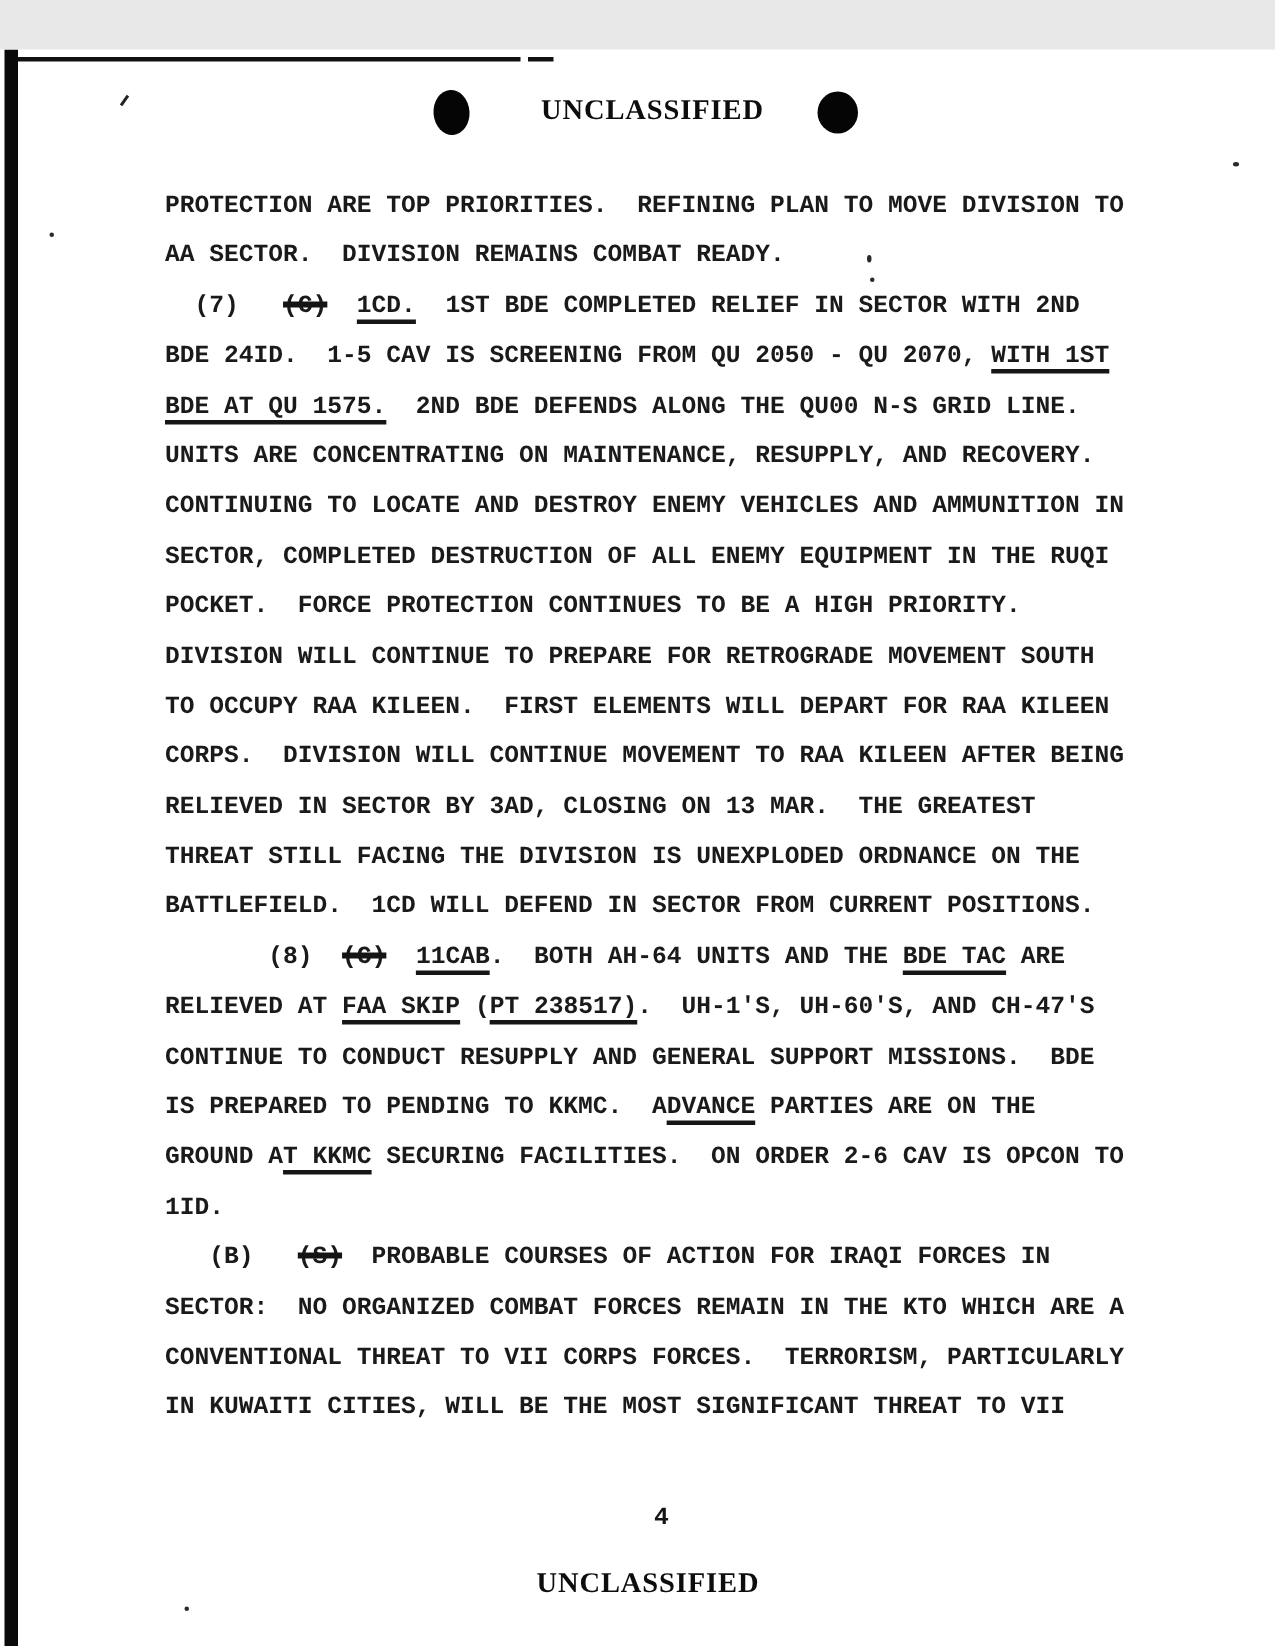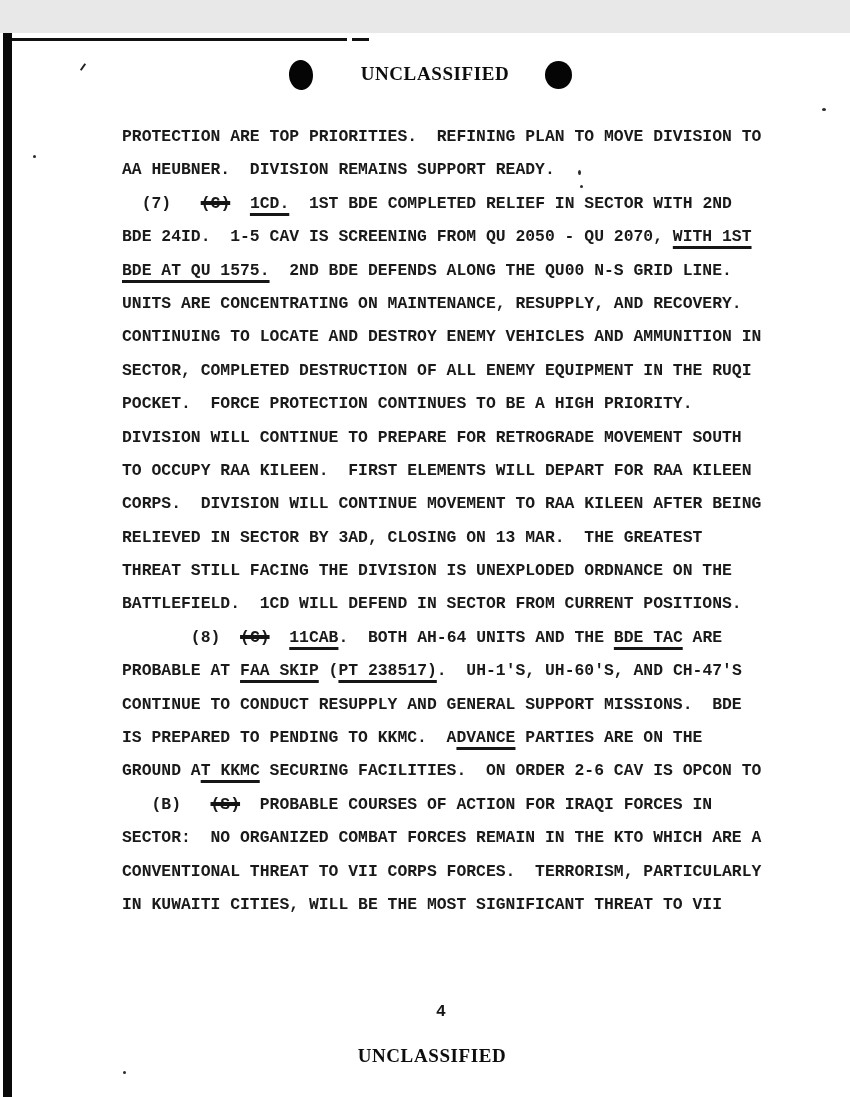--- a/index.html
+++ b/index.html
@@ -24,21 +24,21 @@
   .dot2 { left:545px; top:28px; width:27px; height:28px; }
   .classification {
     position:absolute; transform:translateX(-50%);
     font-family:"Liberation Serif", serif; font-weight:700;
     font-size:19px; color:#0d0d0d; letter-spacing:0.6px; white-space:nowrap;
   }
   .classification.top { left:435px; top:30px; }
   .classification.bottom { left:432px; top:1012px; }
 
   
-  .doc-body { position:absolute; left:122px; top:87px; width:690px; }
+  .doc-body { position:absolute; left:110px; top:87px; width:690px; }
   .line {
     white-space:pre; height:33.4px; line-height:33.4px;
     font-size:16.4px; font-weight:700; color:#1a1a1a;
   }
   .seg { text-decoration:none; }
   .seg-strike {
     text-decoration:line-through;
     text-decoration-thickness:3.5px;
     text-decoration-color:#141414;
   }
@@ -73,39 +73,40 @@
   <div class="speck" style="left:580px; top:152px;  width:3px; height:3px;"></div>
   <div class="speck" style="left:822px; top:75px;   width:4px; height:3px;"></div>
   <div class="speck" style="left:123px; top:1038px; width:3px; height:3px;"></div>
 
   <div class="stamp-dot dot1"></div>
   <div class="classification top">UNCLASSIFIED</div>
   <div class="stamp-dot dot2"></div>
 
   <div class="doc-body">
       <div class="line"><span class="seg">PROTECTION ARE TOP PRIORITIES.  REFINING PLAN TO MOVE DIVISION TO</span></div>
-      <div class="line"><span class="seg">AA HEUBNER.  DIVISION REMAINS SUPPORT READY.</span></div>
+      <div class="line"><span class="seg">AA SECTOR.  DIVISION REMAINS COMBAT READY.</span></div>
       <div class="line"><span class="seg">  (7)   </span><span class="seg seg-strike">(C)</span><span class="seg">  </span><span class="seg seg-underline">1CD.</span><span class="seg">  1ST BDE COMPLETED RELIEF IN SECTOR WITH 2ND</span></div>
       <div class="line"><span class="seg">BDE 24ID.  1-5 CAV IS SCREENING FROM QU 2050 - QU 2070, </span><span class="seg seg-underline">WITH 1ST</span></div>
       <div class="line"><span class="seg seg-underline">BDE AT QU 1575.</span><span class="seg">  2ND BDE DEFENDS ALONG THE QU00 N-S GRID LINE.</span></div>
       <div class="line"><span class="seg">UNITS ARE CONCENTRATING ON MAINTENANCE, RESUPPLY, AND RECOVERY.</span></div>
       <div class="line"><span class="seg">CONTINUING TO LOCATE AND DESTROY ENEMY VEHICLES AND AMMUNITION IN</span></div>
       <div class="line"><span class="seg">SECTOR, COMPLETED DESTRUCTION OF ALL ENEMY EQUIPMENT IN THE RUQI</span></div>
       <div class="line"><span class="seg">POCKET.  FORCE PROTECTION CONTINUES TO BE A HIGH PRIORITY.</span></div>
       <div class="line"><span class="seg">DIVISION WILL CONTINUE TO PREPARE FOR RETROGRADE MOVEMENT SOUTH</span></div>
       <div class="line"><span class="seg">TO OCCUPY RAA KILEEN.  FIRST ELEMENTS WILL DEPART FOR RAA KILEEN</span></div>
       <div class="line"><span class="seg">CORPS.  DIVISION WILL CONTINUE MOVEMENT TO RAA KILEEN AFTER BEING</span></div>
       <div class="line"><span class="seg">RELIEVED IN SECTOR BY 3AD, CLOSING ON 13 MAR.  THE GREATEST</span></div>
       <div class="line"><span class="seg">THREAT STILL FACING THE DIVISION IS UNEXPLODED ORDNANCE ON THE</span></div>
       <div class="line"><span class="seg">BATTLEFIELD.  1CD WILL DEFEND IN SECTOR FROM CURRENT POSITIONS.</span></div>
       <div class="line"><span class="seg">       (8)  </span><span class="seg seg-strike">(C)</span><span class="seg">  </span><span class="seg seg-underline">11CAB</span><span class="seg">.  BOTH AH-64 UNITS AND THE </span><span class="seg seg-underline">BDE TAC</span><span class="seg"> ARE</span></div>
-      <div class="line"><span class="seg">PROBABLE AT </span><span class="seg seg-underline">FAA SKIP</span><span class="seg"> (</span><span class="seg seg-underline">PT 238517)</span><span class="seg">.  UH-1'S, UH-60'S, AND CH-47'S</span></div>
+      <div class="line"><span class="seg">RELIEVED AT </span><span class="seg seg-underline">FAA SKIP</span><span class="seg"> (</span><span class="seg seg-underline">PT 238517)</span><span class="seg">.  UH-1'S, UH-60'S, AND CH-47'S</span></div>
       <div class="line"><span class="seg">CONTINUE TO CONDUCT RESUPPLY AND GENERAL SUPPORT MISSIONS.  BDE</span></div>
       <div class="line"><span class="seg">IS PREPARED TO PENDING TO KKMC.  A</span><span class="seg seg-underline">DVANCE</span><span class="seg"> PARTIES ARE ON THE</span></div>
       <div class="line"><span class="seg">GROUND A</span><span class="seg seg-underline">T KKMC</span><span class="seg"> SECURING FACILITIES.  ON ORDER 2-6 CAV IS OPCON TO</span></div>
+      <div class="line"><span class="seg">1ID.</span></div>
       <div class="line"><span class="seg">   (B)   </span><span class="seg seg-strike">(S)</span><span class="seg">  PROBABLE COURSES OF ACTION FOR IRAQI FORCES IN</span></div>
       <div class="line"><span class="seg">SECTOR:  NO ORGANIZED COMBAT FORCES REMAIN IN THE KTO WHICH ARE A</span></div>
       <div class="line"><span class="seg">CONVENTIONAL THREAT TO VII CORPS FORCES.  TERRORISM, PARTICULARLY</span></div>
       <div class="line"><span class="seg">IN KUWAITI CITIES, WILL BE THE MOST SIGNIFICANT THREAT TO VII</span></div>
     </div>
 
   <div class="page-number">4</div>
   <div class="classification bottom">UNCLASSIFIED</div>
 
 </div>

